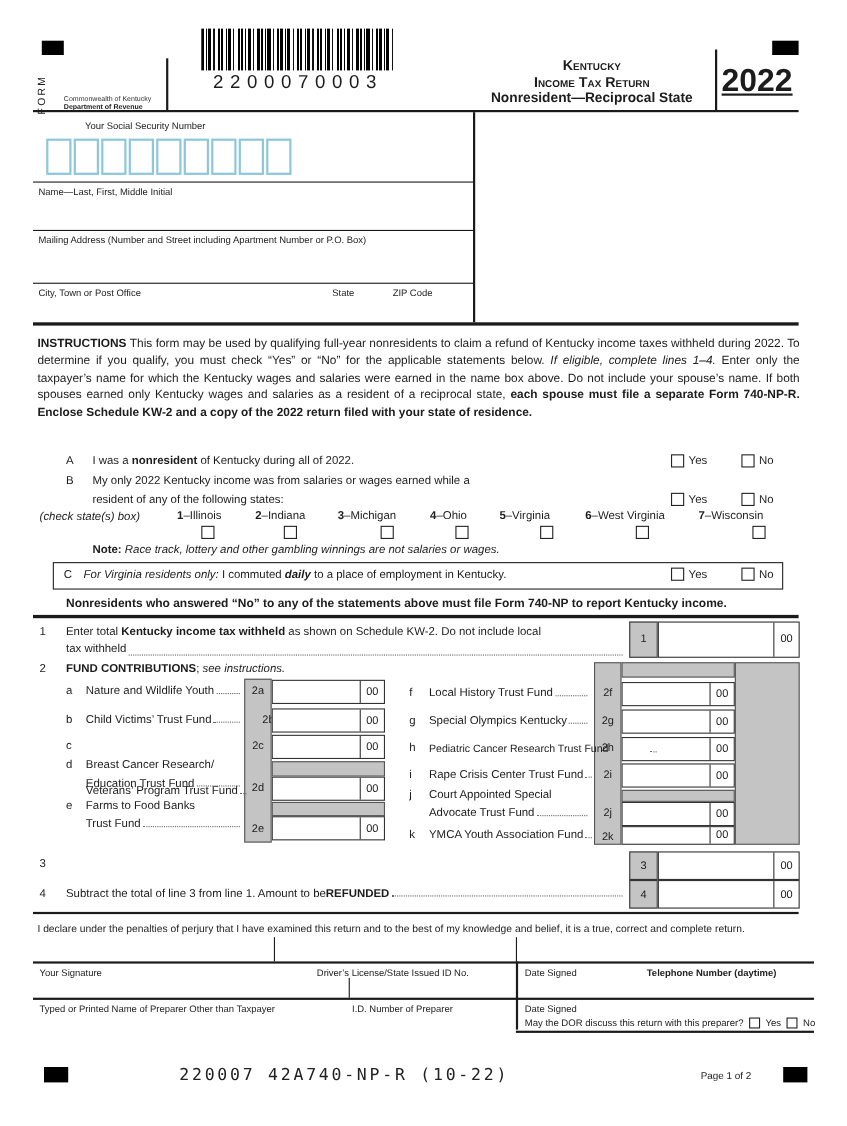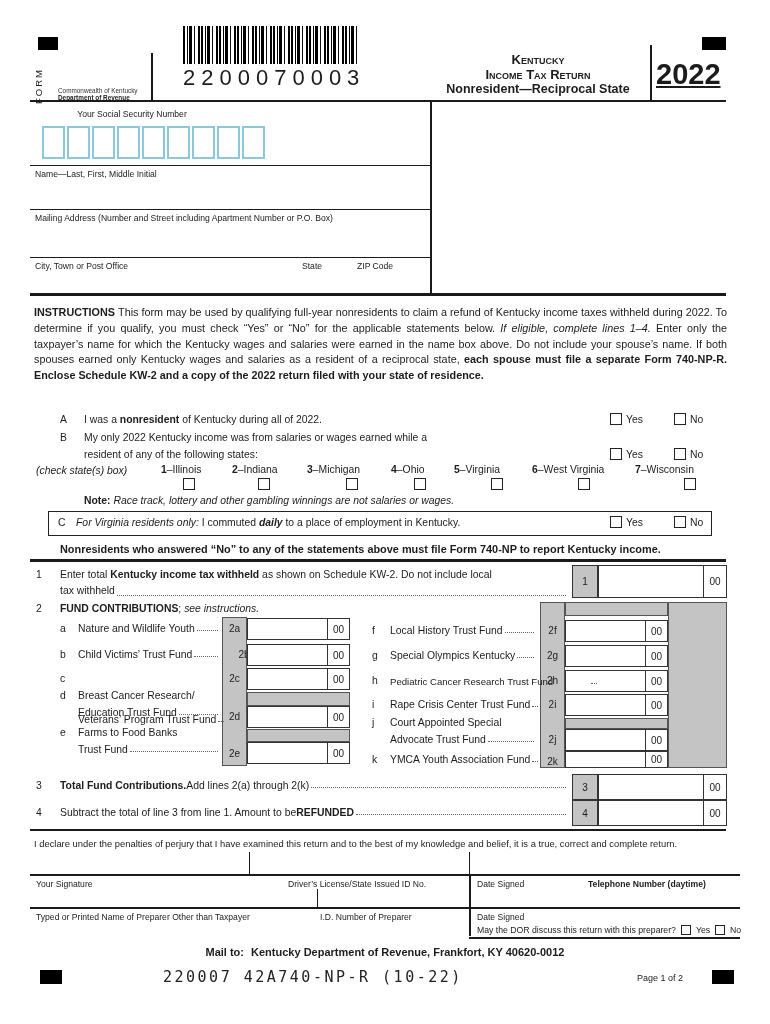--- a/index.html
+++ b/index.html
@@ -34,21 +34,21 @@
 
   <div class="abs sq" style="left:38px;top:37px;width:20px;height:13px;"></div>
   <div class="abs sq" style="left:702px;top:37px;width:24px;height:13px;"></div>
 
   <div class="abs" style="left:33px;top:58px;height:46px;writing-mode:vertical-rl;transform:rotate(180deg);font-size:9.5px;letter-spacing:2px;color:#222;">FORM</div>
   <div class="abs" style="left:58px;top:87px;font-size:6.4px;color:#333;">Commonwealth of Kentucky</div>
   <div class="abs" style="left:58px;top:94px;font-size:6.4px;font-weight:bold;">Department of Revenue</div>
   <div class="abs vline" style="left:151px;top:53px;width:1.5px;height:47px;"></div>
 
   <div class="abs" style="left:183px;top:26px;width:176px;height:38px;background:repeating-linear-gradient(90deg,#000 0 2px,#fff 2px 4px,#000 4px 5px,#fff 5px 6px,#000 6px 9px,#fff 9px 11px,#111 11px 12px,#fff 12px 15px,#000 15px 17px,#fff 17px 18px);"></div>
-  <div class="abs" style="left:183px;top:65px;width:176px;text-align:right;font-size:22px;letter-spacing:6px;">2200070003</div>
+  <div class="abs" style="left:183px;top:65px;width:176px;text-align:center;font-size:17px;letter-spacing:6px;">2200070003</div>
 
   <div class="abs" style="left:432px;top:53px;width:212px;text-align:center;line-height:14.5px;">
     <div class="smallcaps" style="font-size:13px;font-weight:bold;">Kentucky</div>
     <div class="smallcaps" style="font-size:13px;font-weight:bold;">Income Tax Return</div>
     <div style="font-size:12.5px;font-weight:bold;">Nonresident—Reciprocal State</div>
   </div>
   <div class="abs vline" style="left:650px;top:45px;width:1.5px;height:56px;"></div>
   <div class="abs" style="left:656px;top:58px;font-size:29px;font-weight:bold;text-decoration:underline;">2022</div>
   <div class="abs rule" style="left:30px;top:100px;width:696px;height:2px;"></div>
 
@@ -280,25 +280,20 @@
       <span class="nowrap">Advocate Trust Fund</span>
       <span class="leader"></span>
     </div>
   <div class="abs txt" style="left:372px;top:754px;">k</div>
   <div class="abs flexrow txt" style="left:390px;top:754px;width:146px;">
       <span class="nowrap">YMCA Youth Association Fund</span>
       <span class="leader"></span>
     </div>
 
   <div class="abs txt" style="left:36px;top:780px;">3</div>
-  <div class="abs flexrow txt" style="left:60px;top:780px;width:508px;">
-    <b class="nowrap">Total Fund Contributions.</b>
-      <span class="nowrap"> Add lines 2(a) through 2(k)</span>
-      <span class="leader"></span>
-  </div>
   <div class="abs codecell" style="left:572px;top:774px;width:26px;height:26px;">3</div>
   <div class="abs box" style="left:598px;top:774px;width:129px;height:26px;">
     <span class="cents" style="width:22px;">00</span>
   </div>
 
   <div class="abs txt" style="left:36px;top:807px;">4</div>
   <div class="abs flexrow txt" style="left:60px;top:807px;width:508px;">
     <span class="nowrap">Subtract the total of line 3 from line 1.  Amount to be </span>
       <b class="nowrap">REFUNDED</b>
       <span class="leader"></span>
@@ -337,23 +332,19 @@
 
   <div class="abs" style="left:477px;top:925px;display:flex;align-items:center;gap:5px;font-size:8.7px;">
     <span>May the DOR discuss this return with this preparer?</span>
     <span class="cb" style="width:8px;height:8px;"></span>
     <span>Yes</span>
     <span class="cb" style="width:8px;height:8px;"></span>
     <span>No</span>
   </div>
   <div class="abs rule" style="left:469px;top:937px;width:271px;height:1.5px;"></div>
 
-  <div class="abs" style="left:0;top:946px;width:770px;text-align:center;font-size:11px;font-weight:bold;">
-    <span>Mail to:</span>
-    <span style="margin-left:4px;">Kentucky Department of Revenue, Frankfort, KY 40620-0012</span>
-  </div>
 
   <div class="abs sq" style="left:40px;top:970px;width:22px;height:14px;"></div>
   <div class="abs sq" style="left:712px;top:970px;width:22px;height:14px;"></div>
   <div class="abs" style="left:163px;top:968px;font-family:'DejaVu Sans Mono',monospace;font-size:15px;letter-spacing:2.5px;color:#222;">220007 42A740-NP-R (10-22)</div>
   <div class="abs" style="left:637px;top:973px;font-size:9px;">Page 1 of 2</div>
 
 </div>
 
 </body></html>

